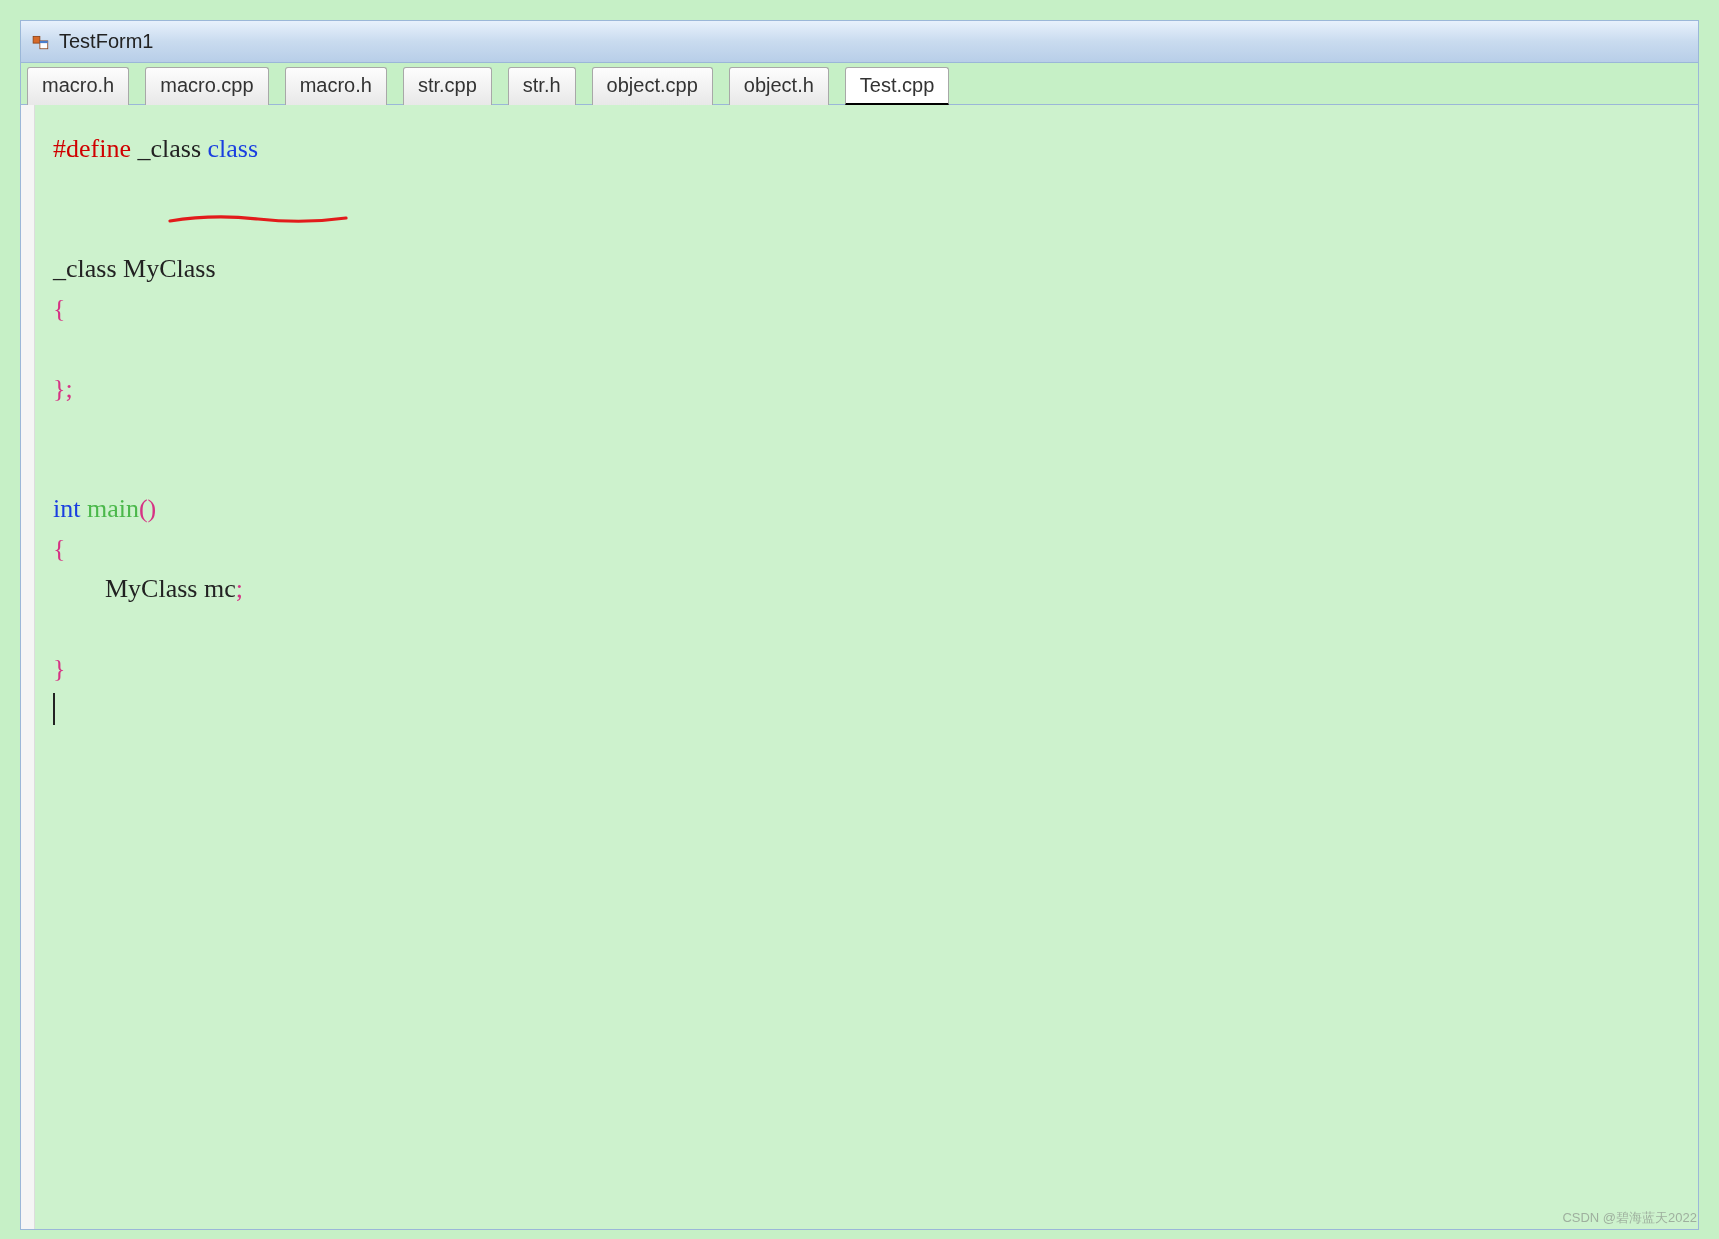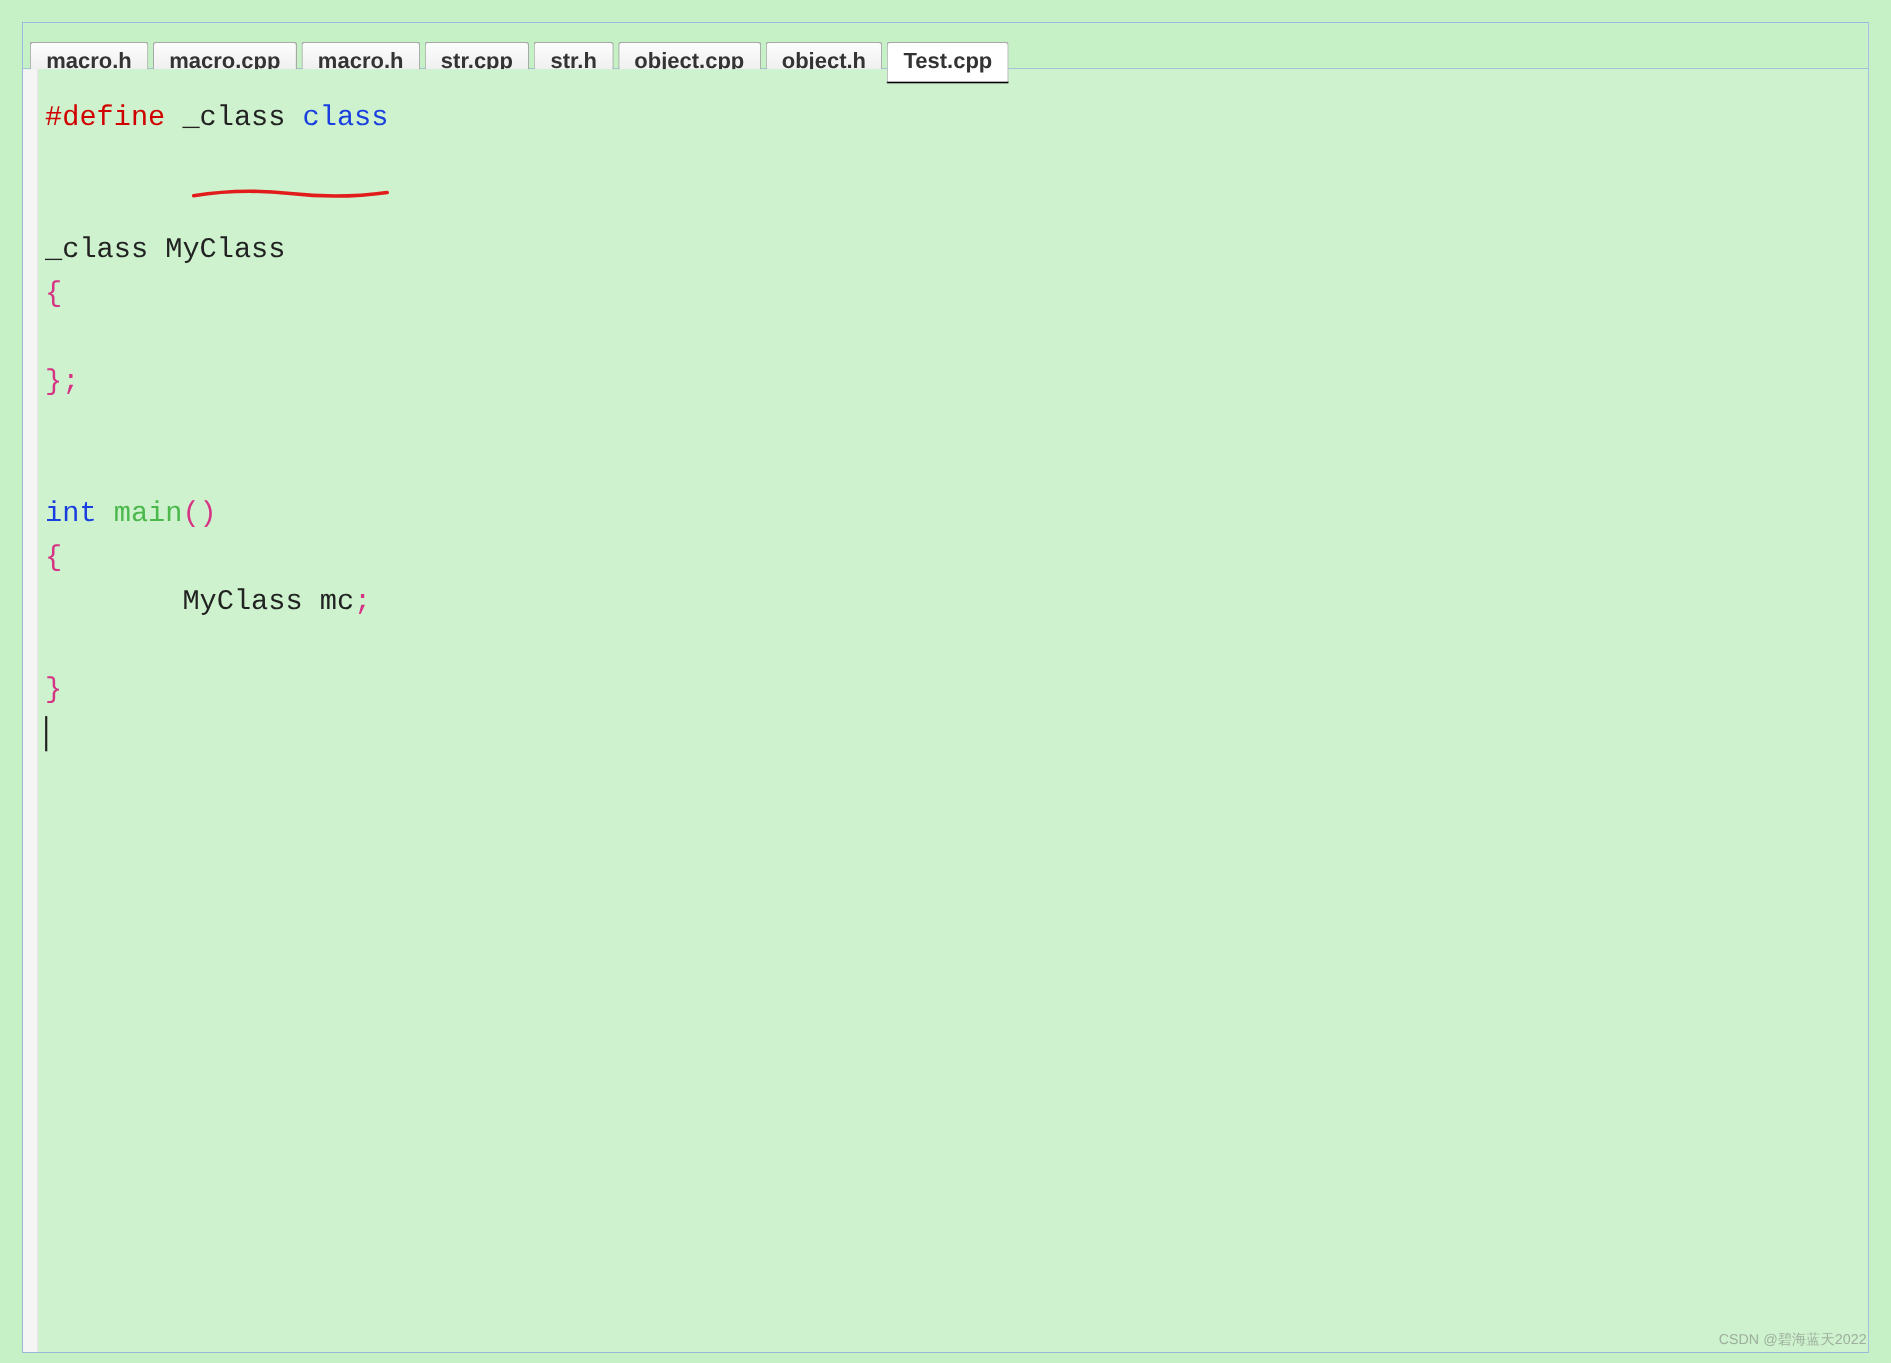--- a/index.html
+++ b/index.html
@@ -46,53 +46,53 @@
       padding-top: 3px;
       padding-left: 6px;
     }
     .tab {
       padding: 6px 14px;
       font-size: 20px;
       color: #333;
       background: linear-gradient(to bottom, #fdfdfd, #e8e8e8);
       border: 1px solid #a8a8a8;
       border-bottom: none;
-      margin-right: 4px;
+      margin-right: 16px;
       border-top-left-radius: 3px;
       border-top-right-radius: 3px;
       cursor: pointer;
       position: relative;
-      top: 14px;
-      font-weight: bold;
+      top: 1px;
     }
     .tab.active {
       background: #fff;
       border-bottom: 2px solid #000000;
       z-index: 2;
     }
     .editor-wrap {
       flex: 1;
       display: flex;
       background: #cdf2cd;
       position: relative;
     }
     .gutter {
       width: 14px;
       background: #f5f5f5;
       border-right: 1px solid #ddd;
     }
     .editor {
       flex: 1;
       background: #cdf2cd;
-      font-family: Liberation Mono, monospace;
+      font-family: Liberation Serif, serif;
       font-size: 26px;
       line-height: 40px;
       padding: 24px 6px 6px 6px;
       white-space: pre;
       position: relative;
+      margin-left: 12px;
     }
     .tok-pp   { color: #d00000; }     
     .tok-kw   { color: #1a3fe0; }     
     .tok-fn   { color: #4ab84a; }     
     .tok-txt  { color: #222; }        
     .tok-punc { color: #d63384; }     
 
     .underline-mark {
       position: absolute;
       height: 14px;
@@ -113,20 +113,30 @@
       bottom: 12px;
       font-size: 13px;
       color: rgba(120,120,120,0.55);
       pointer-events: none;
     }
   </style>
 </head>
 <body>
 
 <div class="window">
+  <div class="titlebar">
+    <span class="titlebar-icon">
+      <svg viewBox="0 0 16 16">
+        <rect x="1" y="3" width="6" height="6" fill="#d66a2a" stroke="#8a3e12" stroke-width="0.7"></rect>
+        <rect x="7" y="7" width="7" height="7" fill="#fff" stroke="#8a3e12" stroke-width="0.7"></rect>
+        <rect x="7" y="7" width="7" height="2" fill="#4a7ecc"></rect>
+      </svg>
+    </span>
+    <span class="titlebar-text">TestForm1</span>
+  </div>
 
   <div class="tabstrip">
     <div class="tab">macro.h</div>
     <div class="tab">macro.cpp</div>
     <div class="tab">macro.h</div>
     <div class="tab">str.cpp</div>
     <div class="tab">str.h</div>
     <div class="tab">object.cpp</div>
     <div class="tab">object.h</div>
     <div class="tab active">Test.cpp</div>

